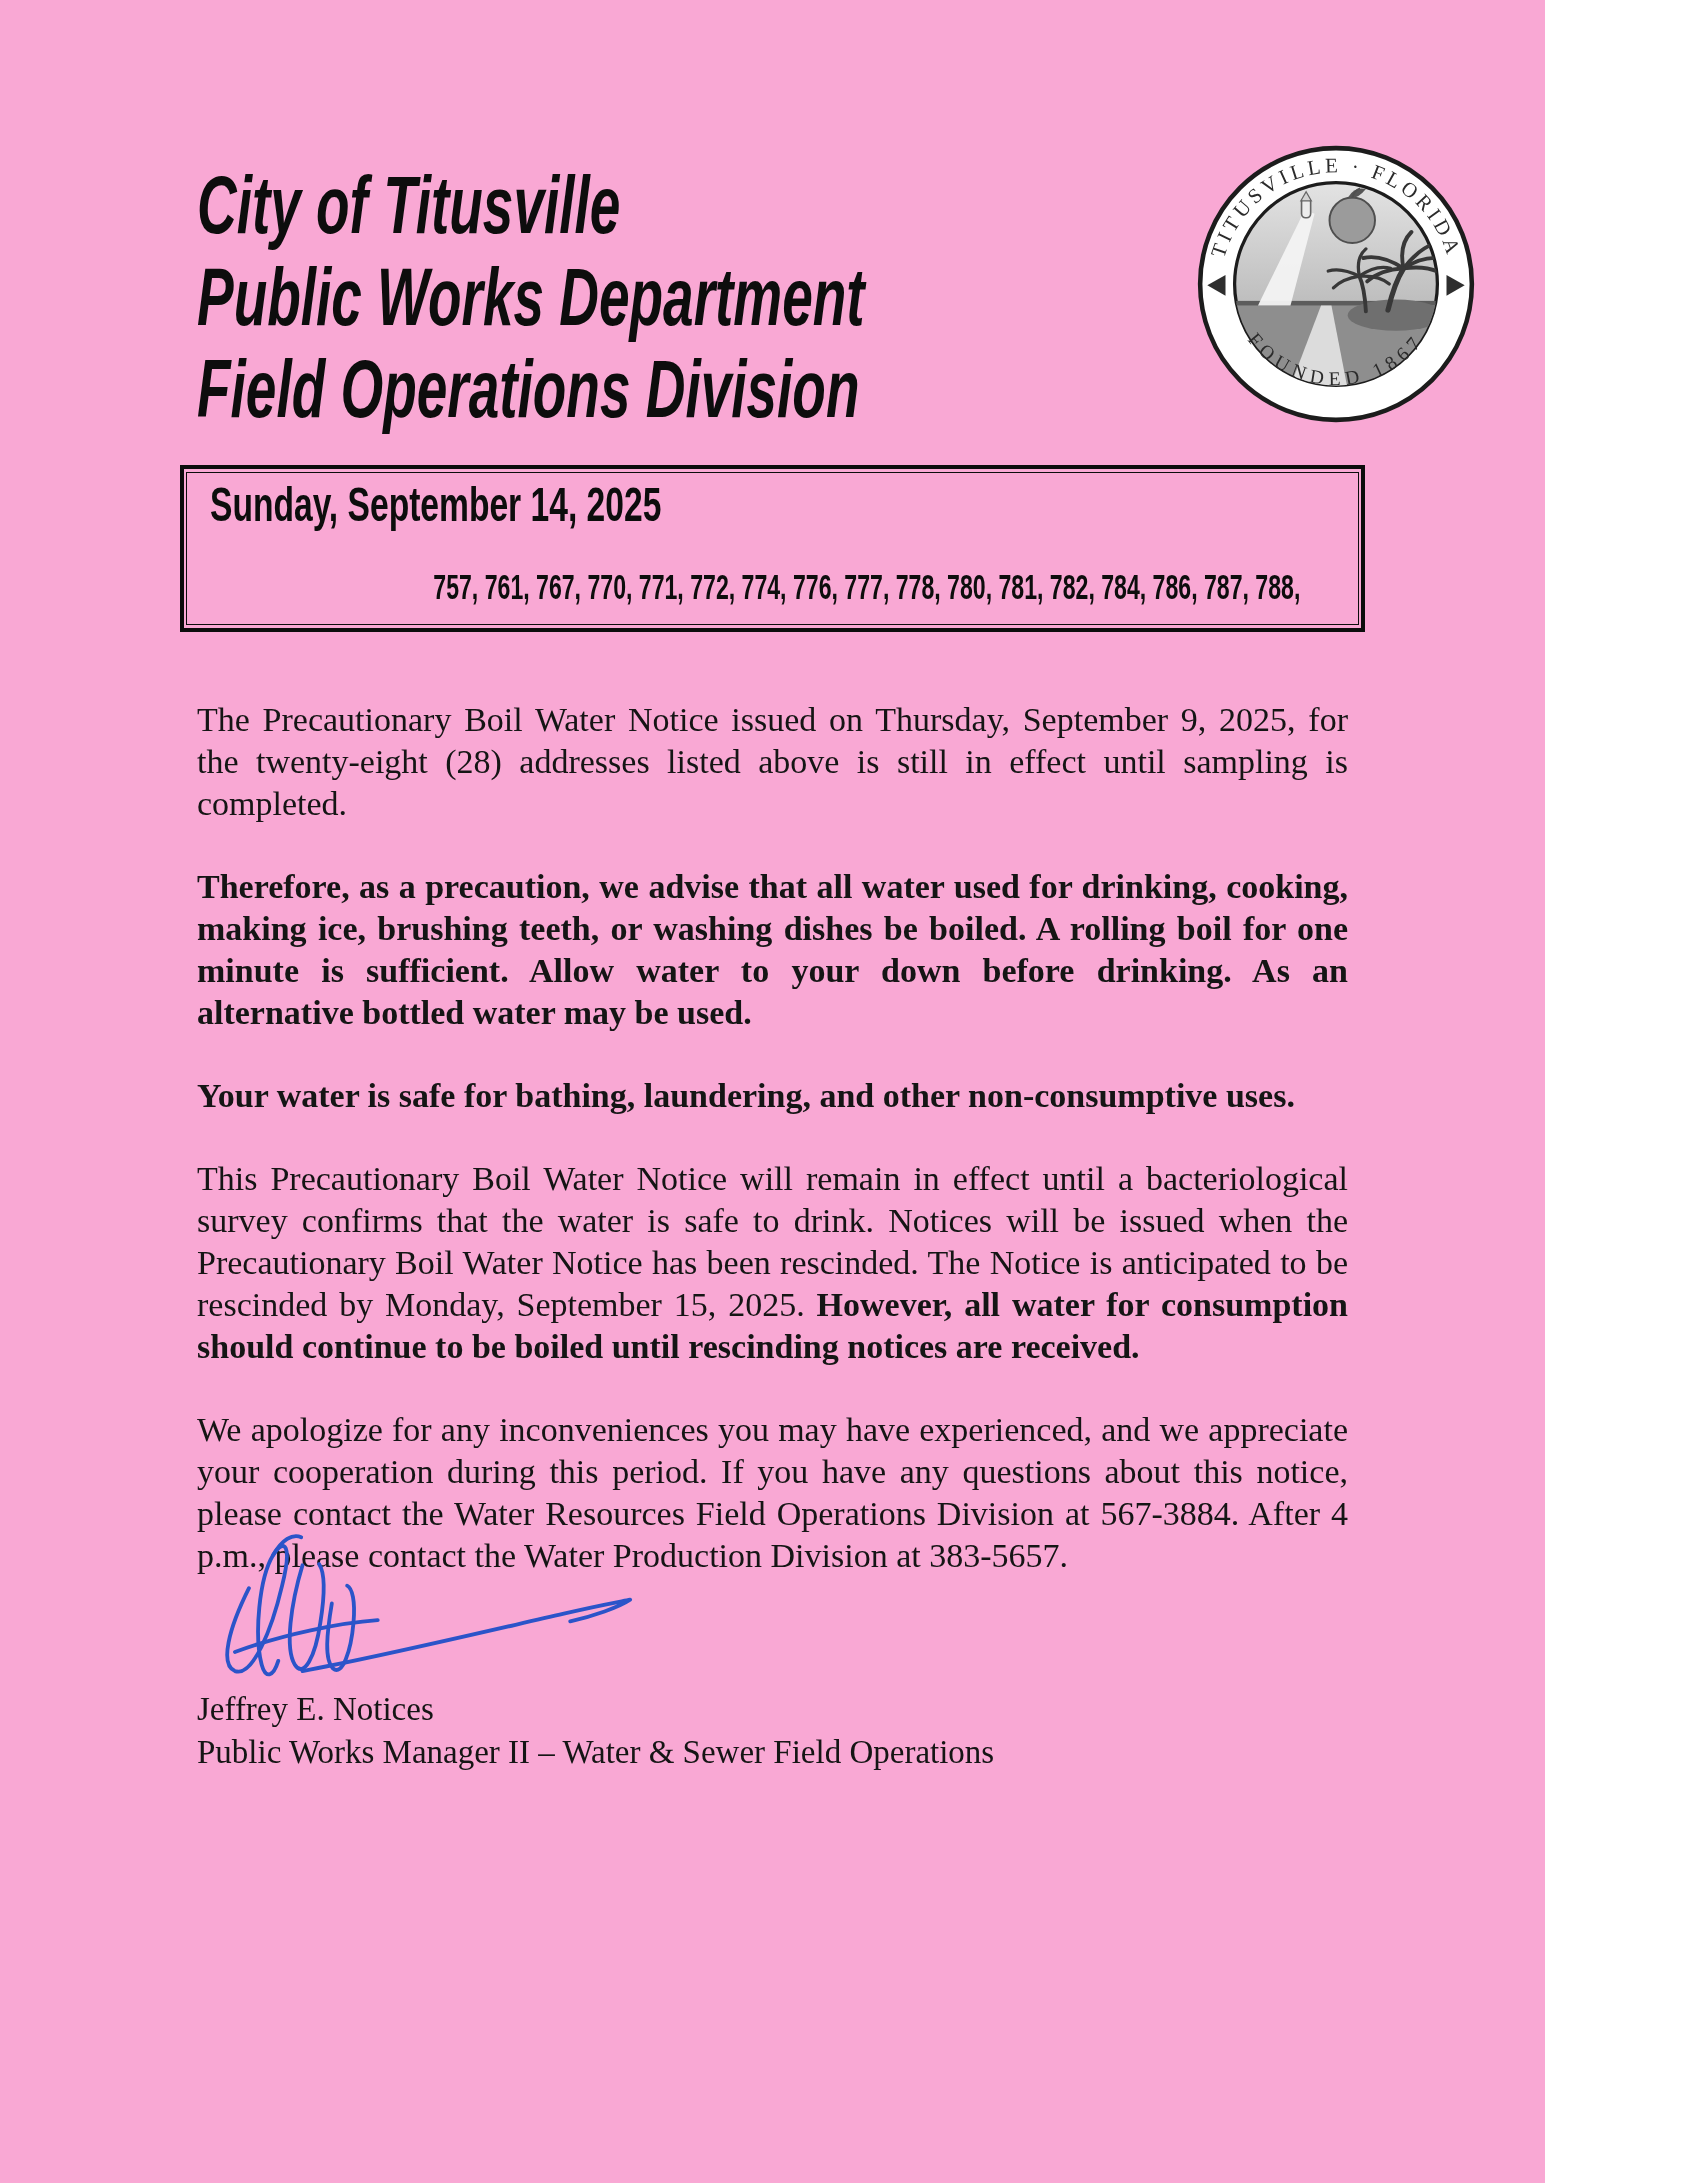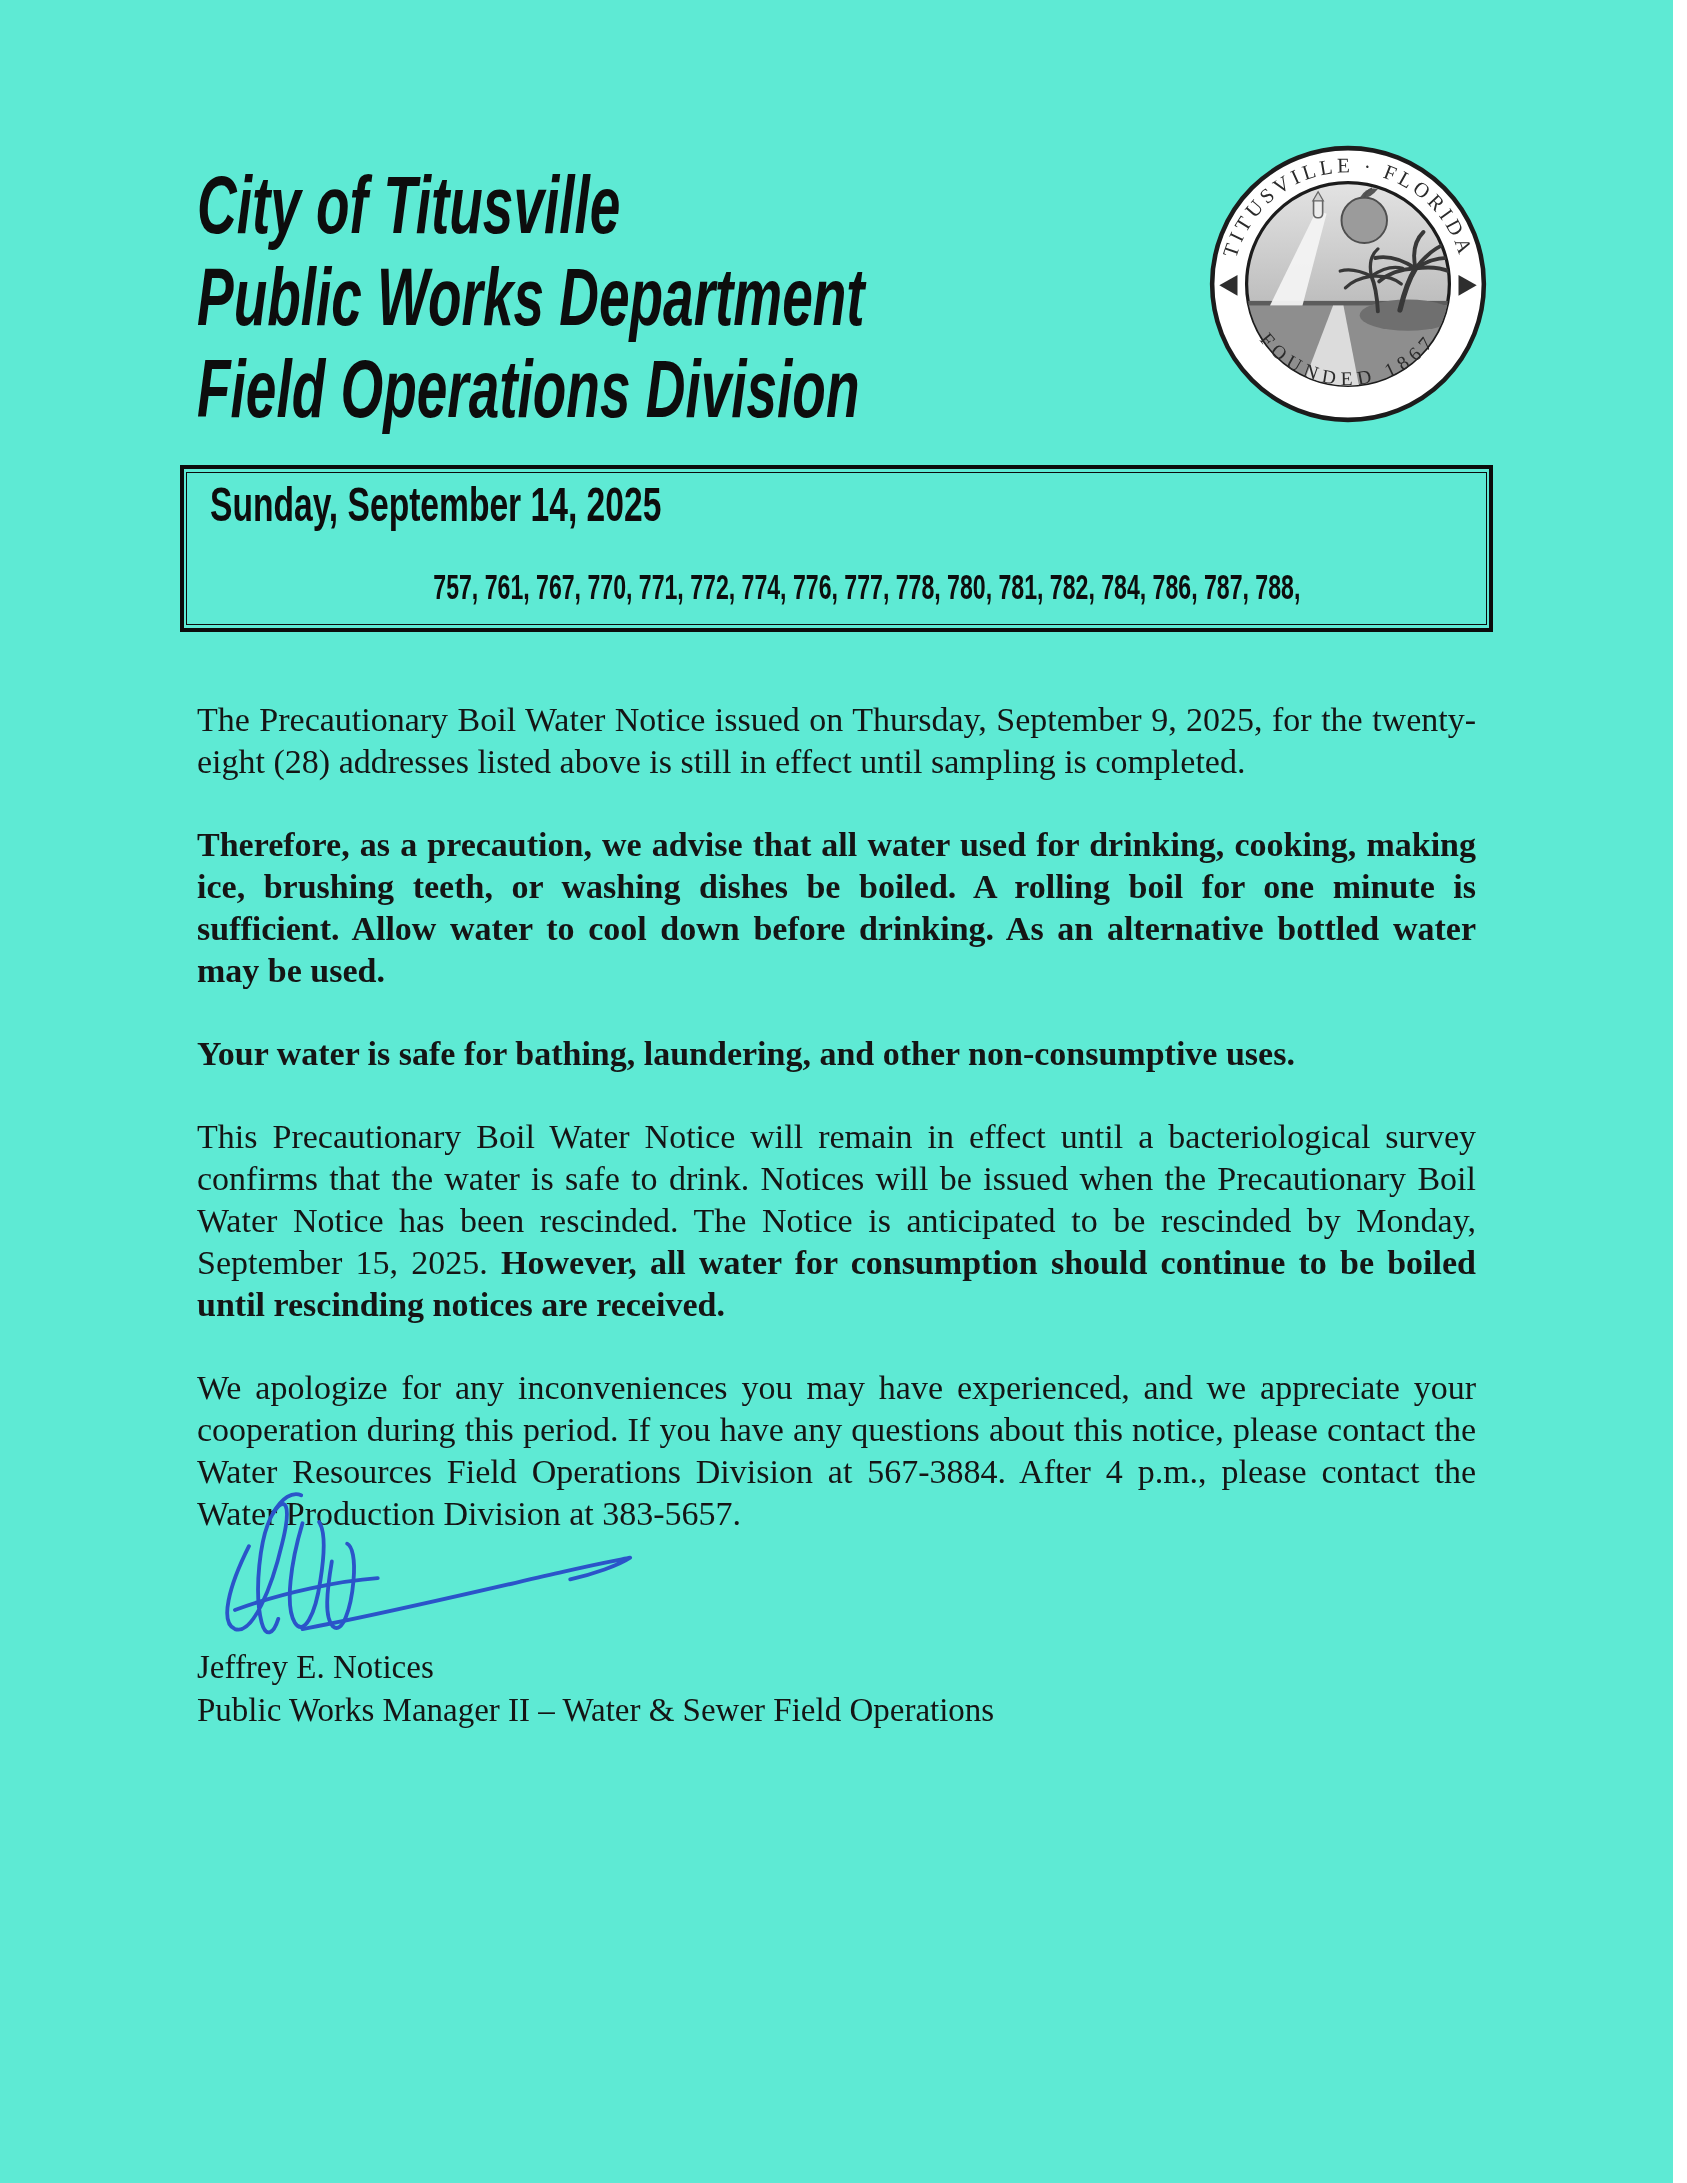--- a/index.html
+++ b/index.html
@@ -1,17 +1,17 @@
 <!DOCTYPE html>
 <html style="font-size:10.6px"><head>
 <meta charset="utf-8">
 <style>
   html,body{margin:0;padding:0;background:#ffffff;}
   .page{
-    width:1673px;height:2183px;background:#5eead4;color:#161616;
+    width:1545px;height:2183px;background:#f9a8d4;color:#161616;
     position:relative;box-sizing:border-box;padding:142px 185px 16px;
     overflow:hidden;
   }
   
   .masthead{display:flex;justify-content:space-between;align-items:flex-start;}
   .org{padding-top:17px;padding-left:12px;}
   .org-line{
     font-family:"Liberation Sans","DejaVu Sans",sans-serif;
     font-weight:700;font-style:italic;
     font-size:82px;line-height:92px;white-space:nowrap;color:#0d0d0d;
@@ -133,21 +133,21 @@
     <div class="notice-inner">
       <div class="date-line"><span class="cond" style="transform:scaleX(0.70);">Sunday, September 14, 2025</span></div>
       <div class="addresses">
         <div><span class="condc">757, 761, 767, 770, 771, 772, 774, 776, 777, 778, 780, 781, 782, 784, 786, 787, 788,</span></div>
       </div>
     </div>
   </section>
 
   <main class="body-text">
     <p class="first">The Precautionary Boil Water Notice issued on Thursday, September 9, 2025, for the twenty-eight (28) addresses listed above is still in effect until sampling is completed.</p>
-    <p class="bold">Therefore, as a precaution, we advise that all water used for drinking, cooking, making ice, brushing teeth, or washing dishes be boiled.  A rolling boil for one minute is sufficient.  Allow water to cool down before drinking.  As an alternative bottled water may be used.</p>
+    <p class="bold">Therefore, as a precaution, we advise that all water used for drinking, cooking, making ice, brushing teeth, or washing dishes be boiled.  A rolling boil for one minute is sufficient.  Allow water to your down before drinking.  As an alternative bottled water may be used.</p>
     <p class="bold noj">Your water is safe for bathing, laundering, and other non-consumptive uses.</p>
     <p><span>This Precautionary Boil Water Notice will remain in effect until a bacteriological survey confirms that the water is safe to drink. Notices will be issued when the Precautionary Boil Water Notice has been rescinded. The Notice is anticipated to be rescinded by Monday, September 15, 2025.</span> <span class="bold">However, all water for consumption should continue to be boiled until rescinding notices are received.</span></p>
     <p>We apologize for any inconveniences you may have experienced, and we appreciate your cooperation during this period.  If you have any questions about this notice, please contact the Water Resources Field Operations Division at 567-3884. After 4 p.m., please contact the Water Production Division at 383-5657.</p>
 
     <div class="sig-wrap">
       <svg class="sig-svg" viewBox="0 0 700 240" aria-hidden="true">
         <g fill="none" stroke-linecap="round" stroke-linejoin="round" stroke-width="6" stroke="#2b54c9">
           <path d="M66,96 C34,160 20,216 44,226 C72,236 102,160 118,92 C134,28 122,16 104,44 C82,80 74,170 86,216 C92,238 104,236 112,210"></path>
           <path d="M104,44 C118,20 134,10 148,16"></path>
           <path d="M150,60 C132,120 122,190 138,216 C152,238 170,204 178,150 C186,100 184,70 176,58"></path>

